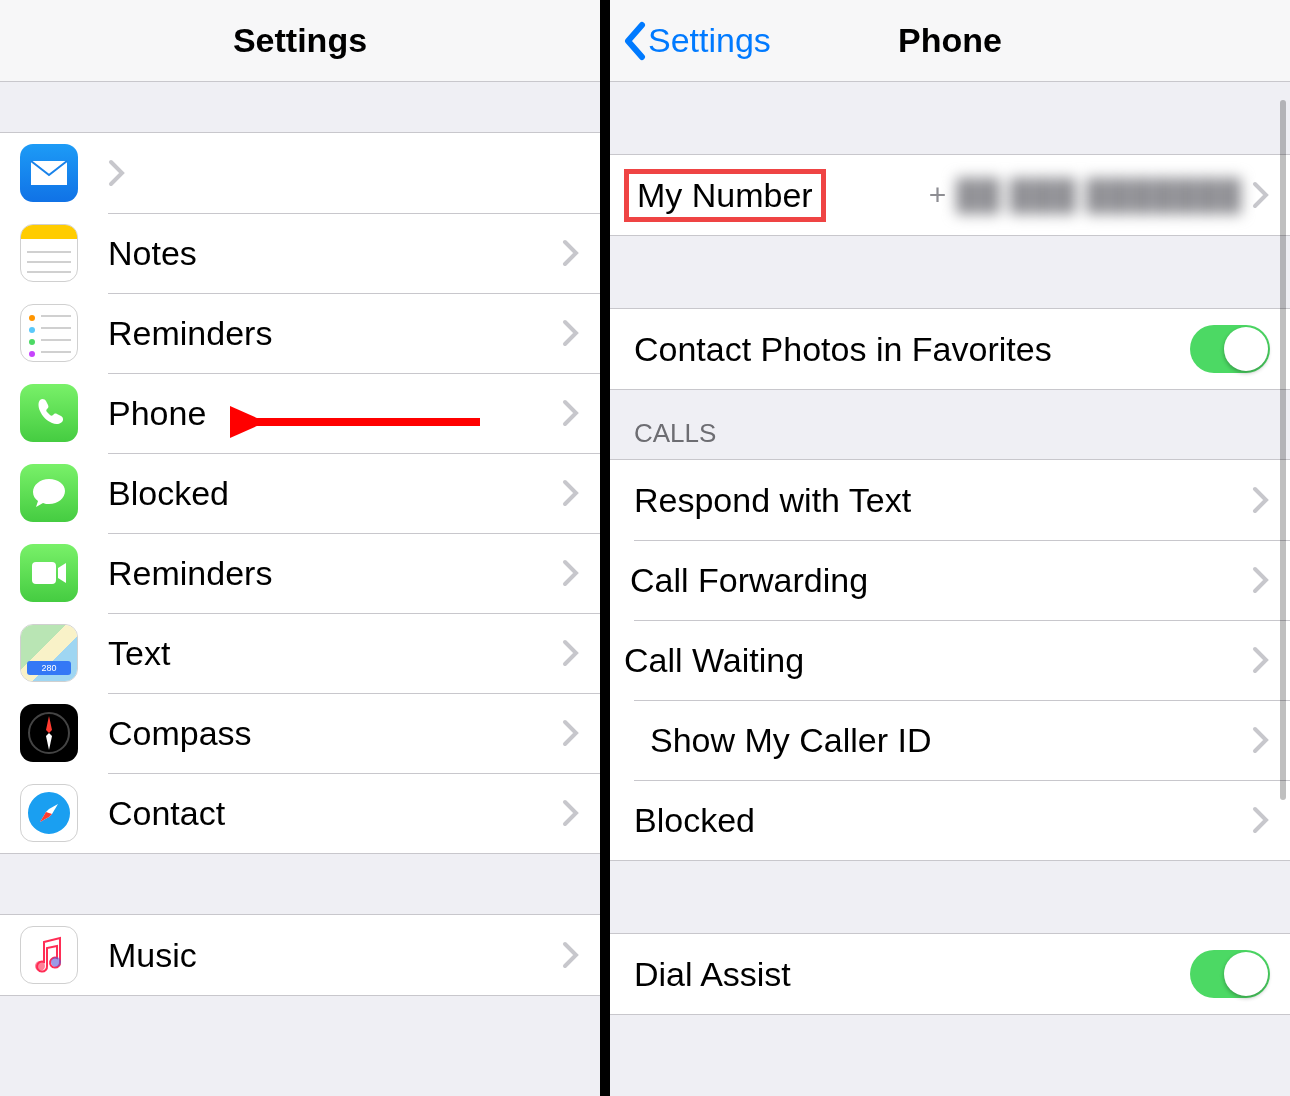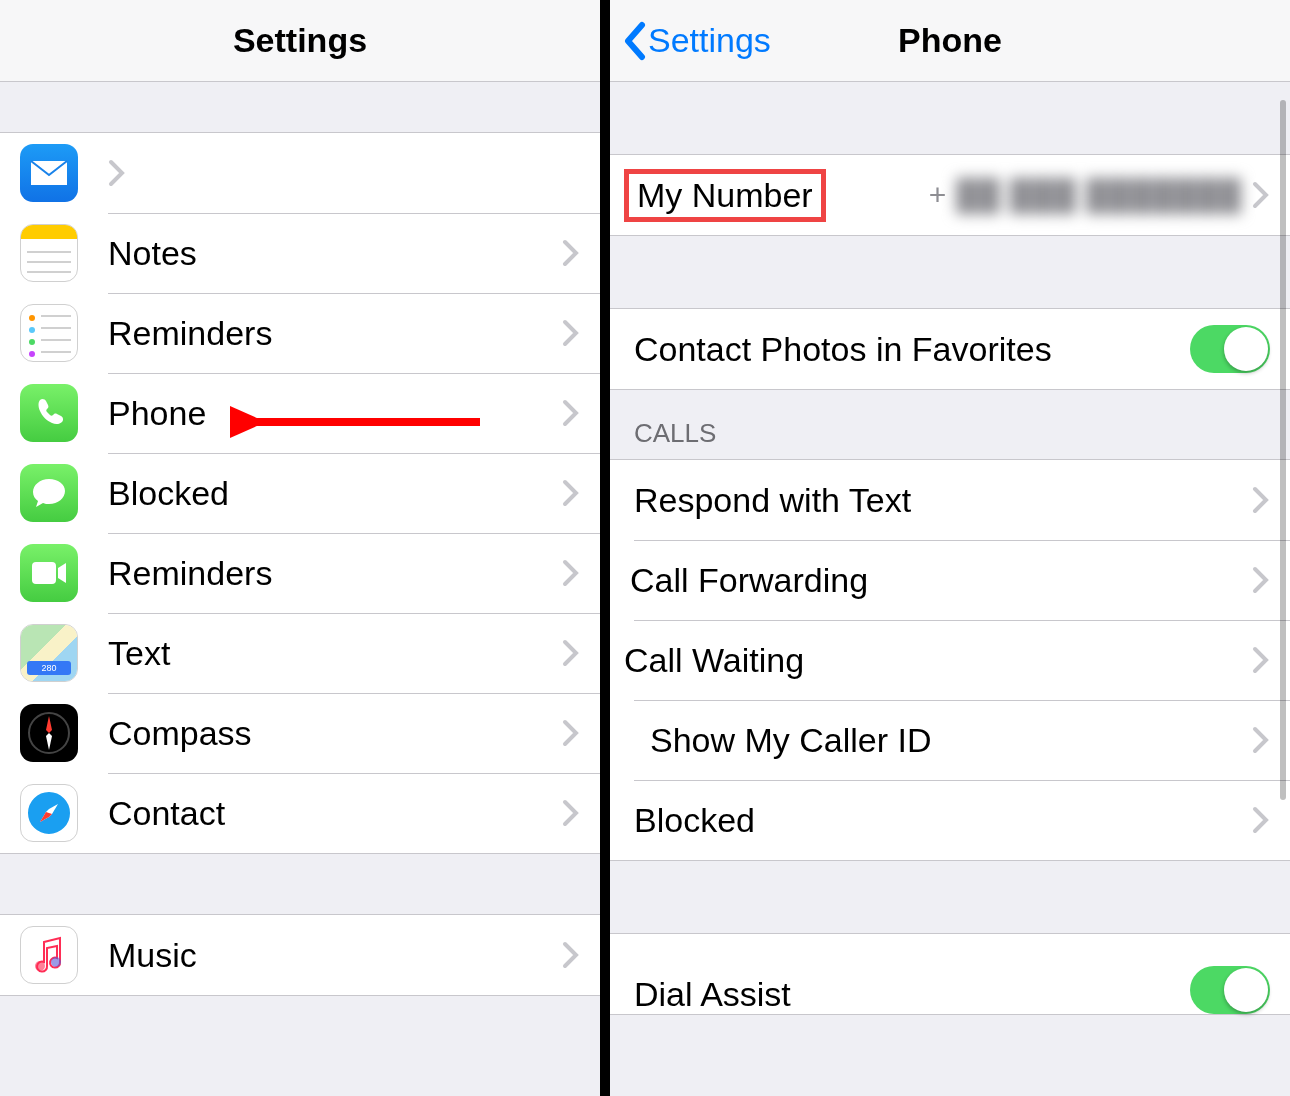--- a/index.html
+++ b/index.html
@@ -436,20 +436,20 @@
           <svg width="18" height="28" viewBox="0 0 18 28">
             <path d="M3 3l11 11L3 25" fill="none" stroke="#c7c7cc" stroke-width="4" stroke-linecap="round"></path>
           </svg>
         </div>
     </div>
   </div>
 
   <div style="height:72px;"></div>
 
   <div class="group">
-    <div class="cell" style="padding-left:24px;align-items:flex-end;">
+    <div class="cell" style="padding-left:24px;">
       <div class="cell-label">Dial Assist</div>
       <div class="switch"></div>
     </div>
   </div>
 
   <div class="scroll-ind"></div>
 </div>
 
 </body></html>

